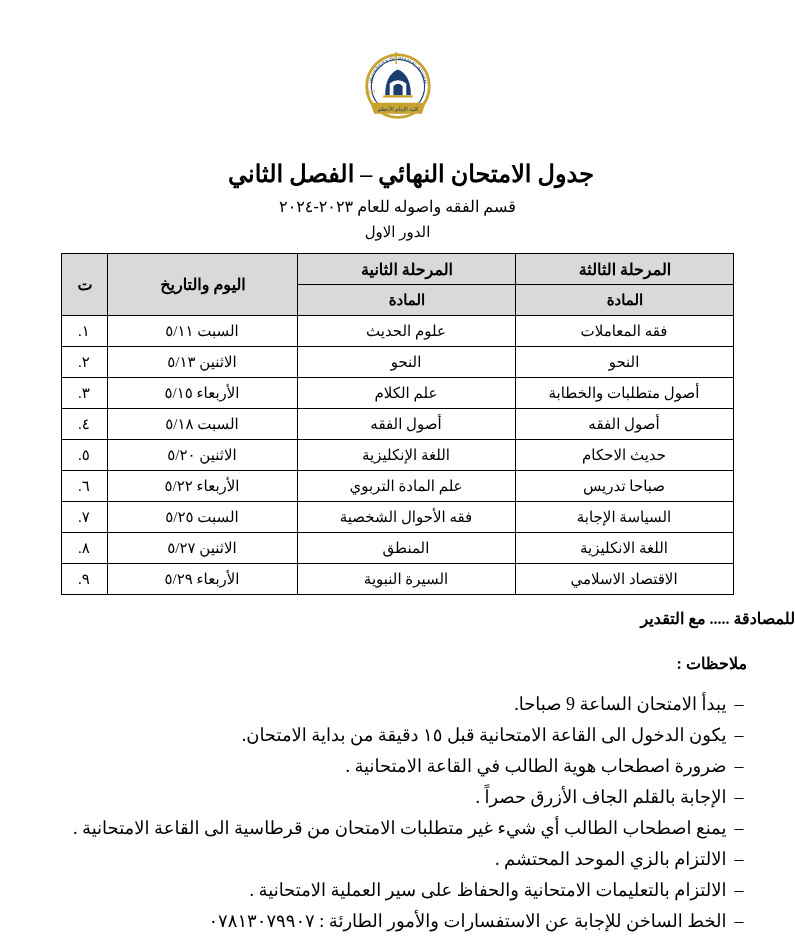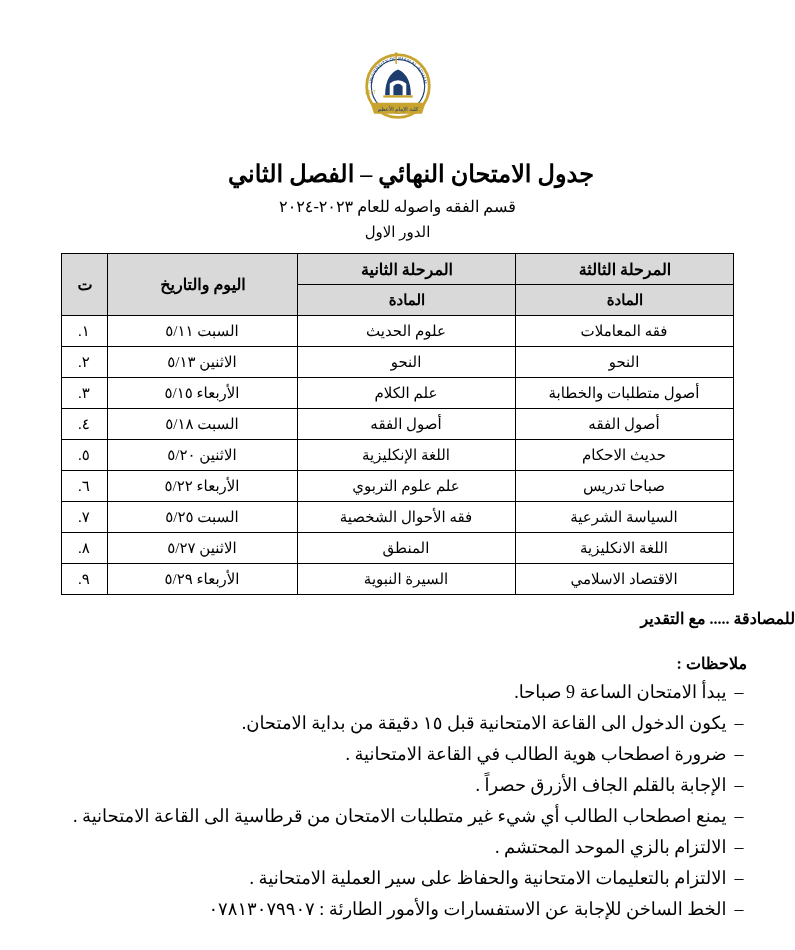--- a/index.html
+++ b/index.html
@@ -101,21 +101,21 @@
   
   .notes {
     margin-top: 26px;
     padding-right: 48px;
     padding-left: 36px;
   }
   .notes-title {
     font-size: 16px;
     font-weight: bold;
     text-align: right;
-    margin-bottom: 8px;
+    margin-bottom: 20px;
   }
   ul.notes-list {
     list-style: none;
     margin: 0;
     padding: 0;
   }
   ul.notes-list li {
     font-size: 18px;
     font-weight: normal;
     text-align: right;
@@ -213,26 +213,26 @@
           <td class="idx">٤.</td>
         </tr>
         <tr>
           <td>حديث الاحكام</td>
           <td>اللغة الإنكليزية</td>
           <td class="date">الاثنين ٥/٢٠</td>
           <td class="idx">٥.</td>
         </tr>
         <tr>
           <td>صباحا تدريس</td>
-          <td>علم علوم التربوي</td>
+          <td>علم المادة التربوي</td>
           <td class="date">الأربعاء ٥/٢٢</td>
           <td class="idx">٦.</td>
         </tr>
         <tr>
-          <td>السياسة الشرعية</td>
+          <td>السياسة الإجابة</td>
           <td>فقه الأحوال الشخصية</td>
           <td class="date">السبت ٥/٢٥</td>
           <td class="idx">٧.</td>
         </tr>
         <tr>
           <td>اللغة الانكليزية</td>
           <td>المنطق</td>
           <td class="date">الاثنين ٥/٢٧</td>
           <td class="idx">٨.</td>
         </tr>

